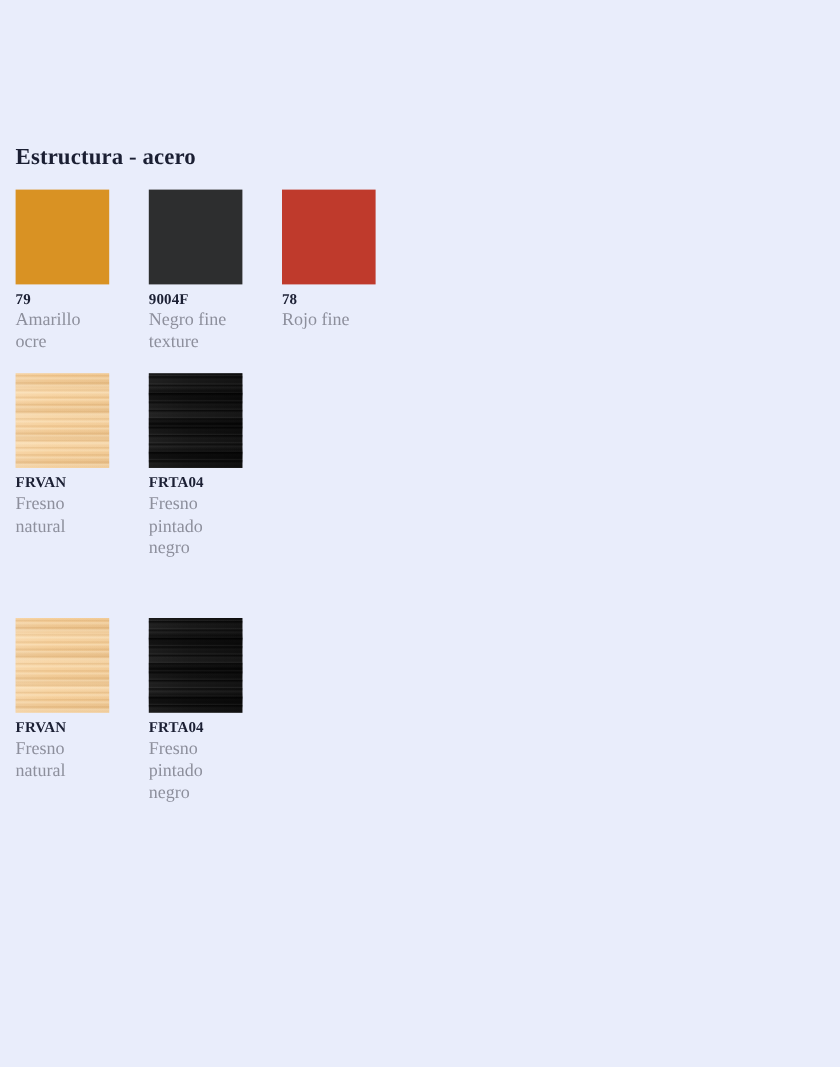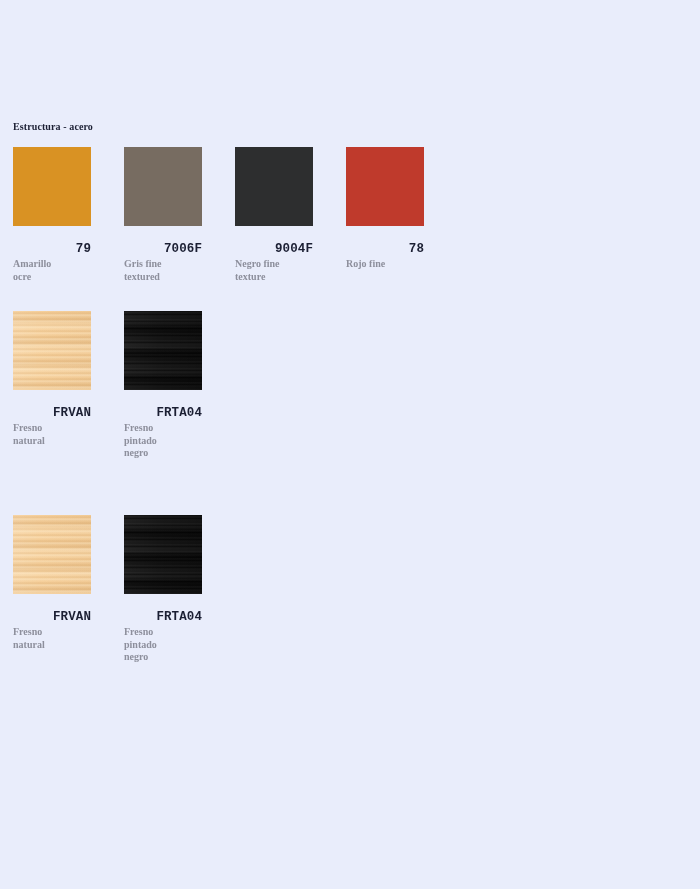--- a/index.html
+++ b/index.html
@@ -28,21 +28,21 @@
     position: absolute;
     left: 13px;
     right: 13px;
   }
   .section-structure { top: 121px; }
   .section-backrest  { top: 311px; }
   .section-seat      { top: 515px; }
 
   .section-title {
     font-family: "Liberation Serif", serif;
-    font-size: 10px;
+    font-size: 19px;
     font-weight: bold;
     color: #1b1f33;
     letter-spacing: 0.1px;
     line-height: 1.2;
     margin: 0 0 14px 0;
   }
 
   
   .swatch-row {
     display: flex;
@@ -107,33 +107,32 @@
         rgba(0,0,0,0.60) 17px,
         rgba(255,255,255,0.000) 25px
       ),
       linear-gradient(to right,
         rgba(255,255,255,0.035) 0%,
         rgba(255,255,255,0.000) 45%,
         rgba(0,0,0,0.30) 100%);
   }
 
   .swatch-code {
-    font-family: Liberation Mono, monospace;
+    font-family: Liberation Serif, serif;
     font-size: 12.5px;
     font-weight: bold;
     color: #1b1f33;
-    margin-top: 16px;
+    margin-top: 5px;
     line-height: 1.15;
     letter-spacing: 0.1px;
-    text-align: right;
   }
   .swatch-desc {
     font-family: "Liberation Serif", serif;
-    font-size: 10px;
-    font-weight: bold;
+    font-size: 15px;
+    font-weight: normal;
     color: #8d8f9c;
     line-height: 1.22;
     margin-top: 2px;
     white-space: pre-line;
   }
 </style>
 </head>
 <body style="background: rgb(233, 237, 251);">
 
 <div class="page">
@@ -143,26 +142,20 @@
     <div class="swatch-row">
 
       <div class="swatch-item">
         <span class="swatch-chip" style="background-color: rgb(217, 146, 35);"></span>
         <div class="swatch-code">79</div>
         <div class="swatch-desc">Amarillo
 ocre</div>
       </div>
 
 
-      <div class="swatch-item">
-        <span class="swatch-chip" style="background-color: rgb(119, 108, 97);"></span>
-        <div class="swatch-code">7006F</div>
-        <div class="swatch-desc">Gris fine
-textured</div>
-      </div>
 
       <div class="swatch-item">
         <span class="swatch-chip" style="background-color: rgb(45, 46, 47);"></span>
         <div class="swatch-code">9004F</div>
         <div class="swatch-desc">Negro fine
 texture</div>
       </div>
 
       <div class="swatch-item">
         <span class="swatch-chip" style="background-color: rgb(191, 58, 44);"></span>

